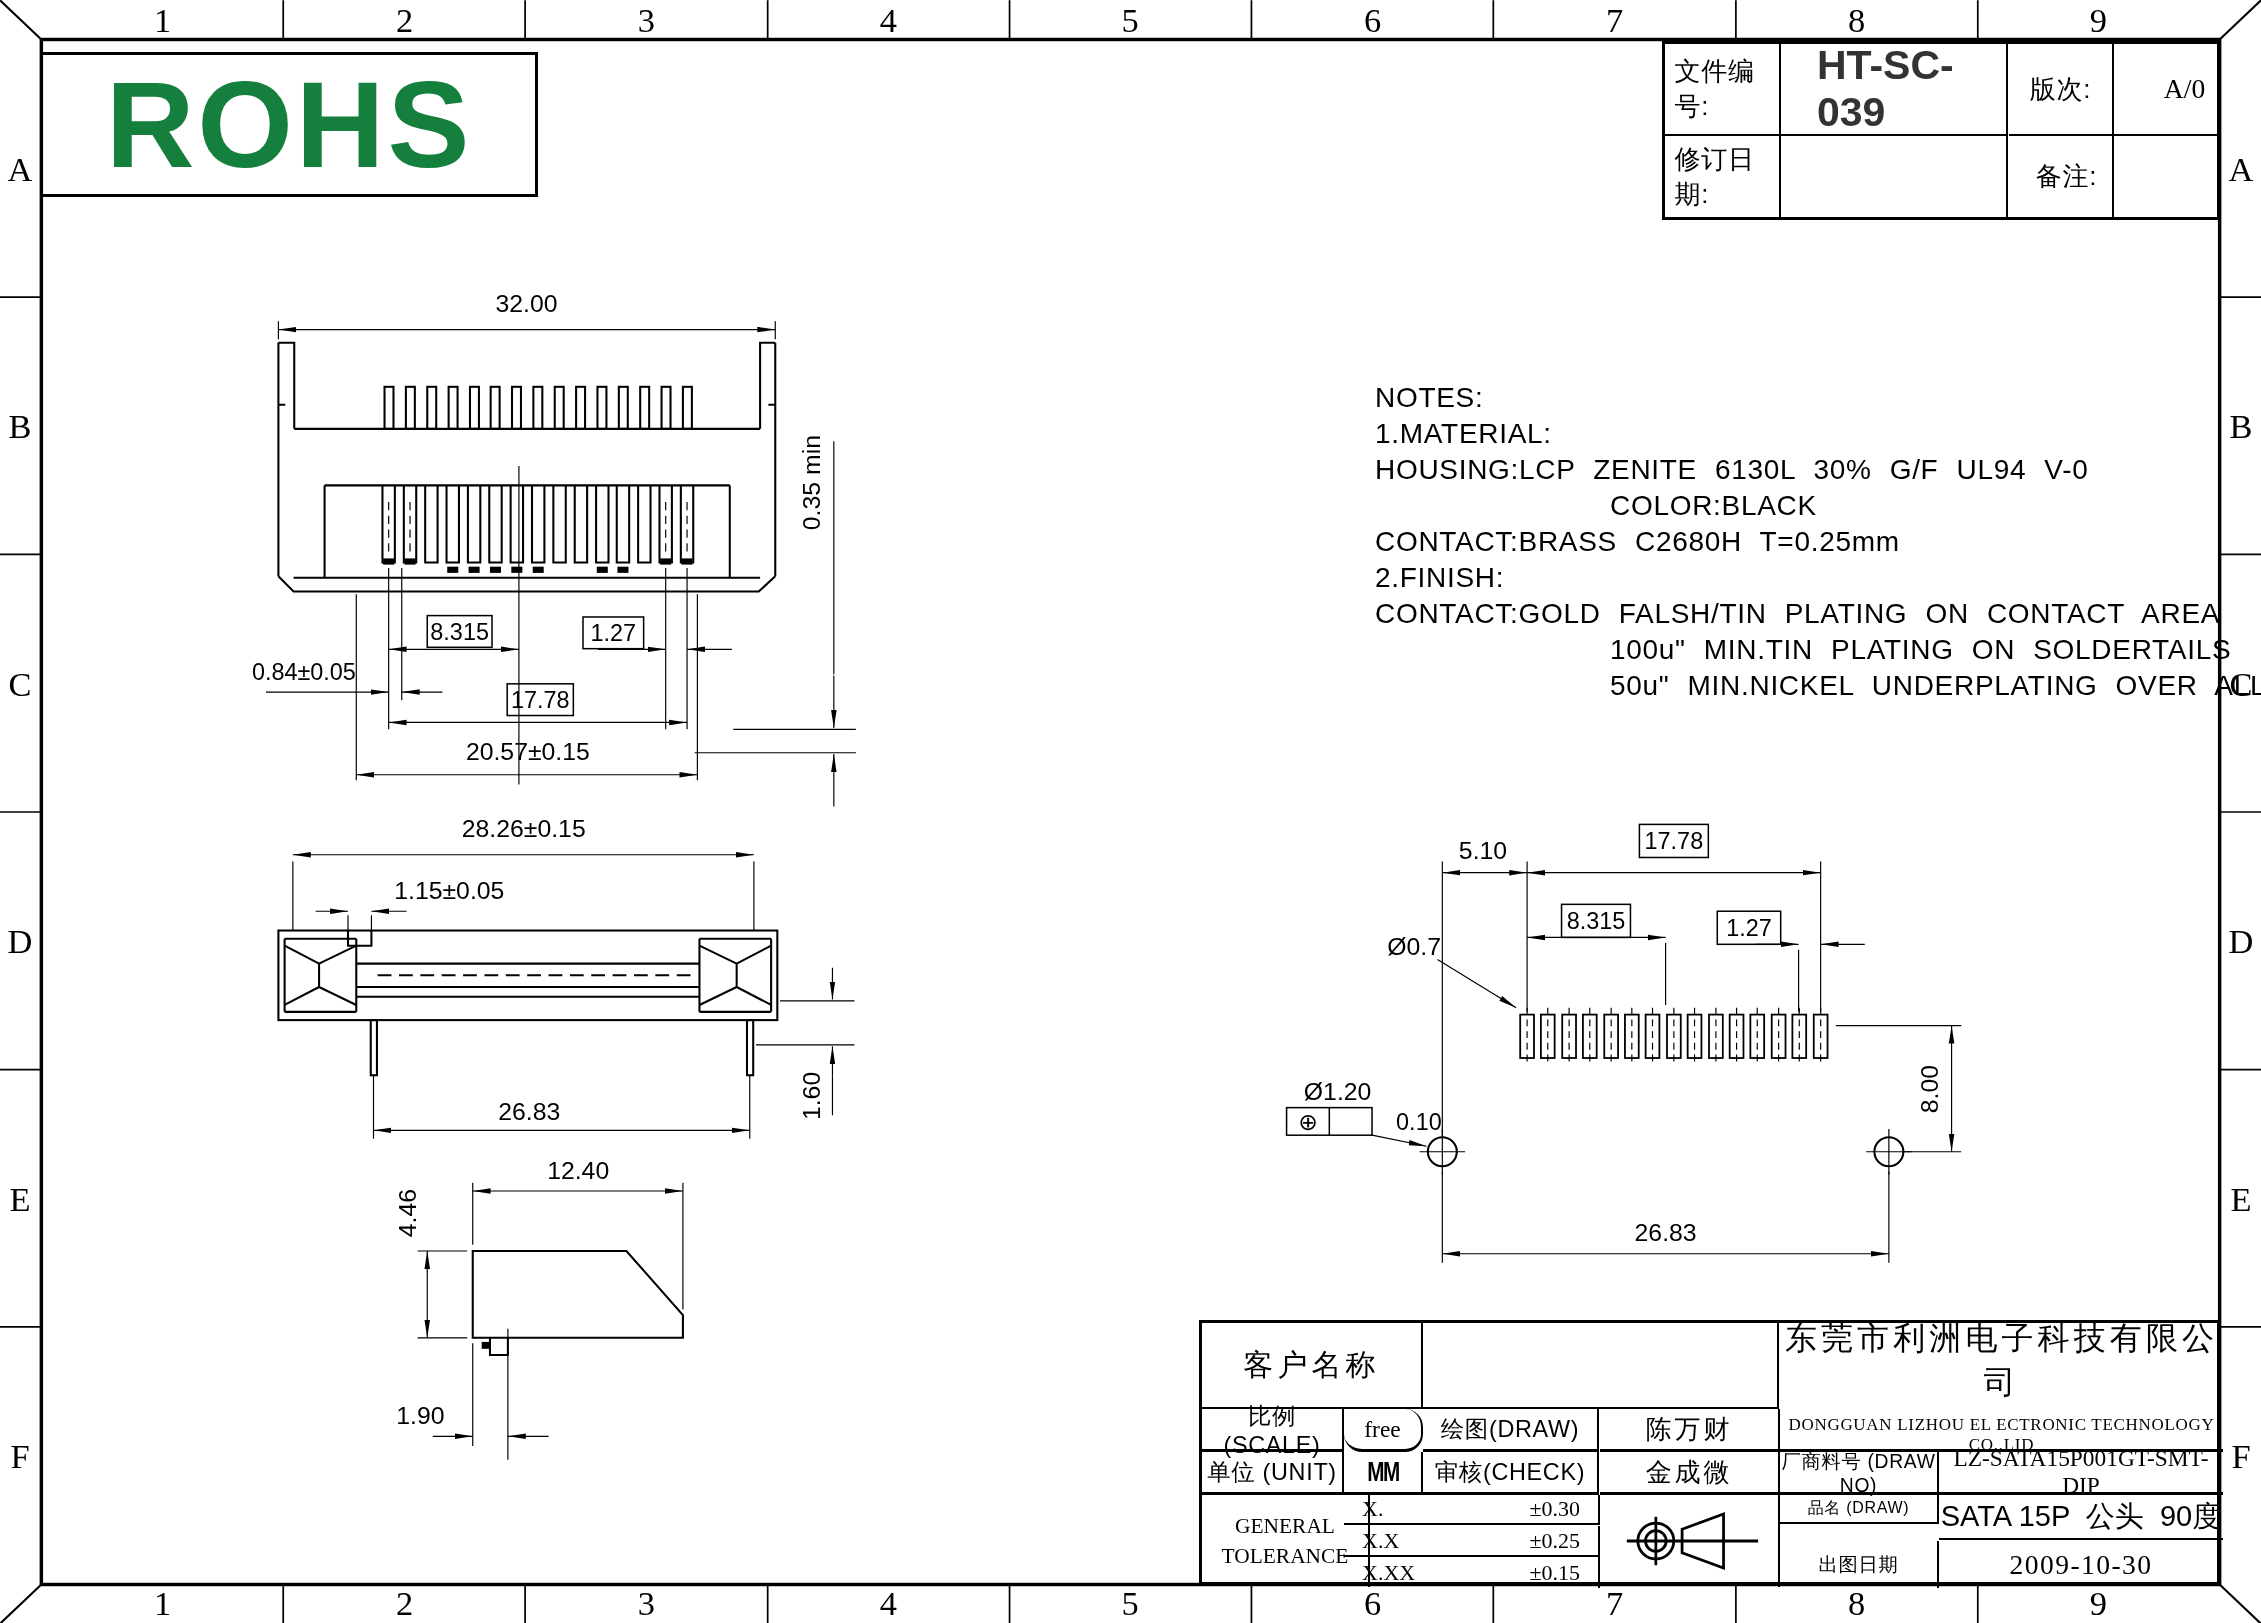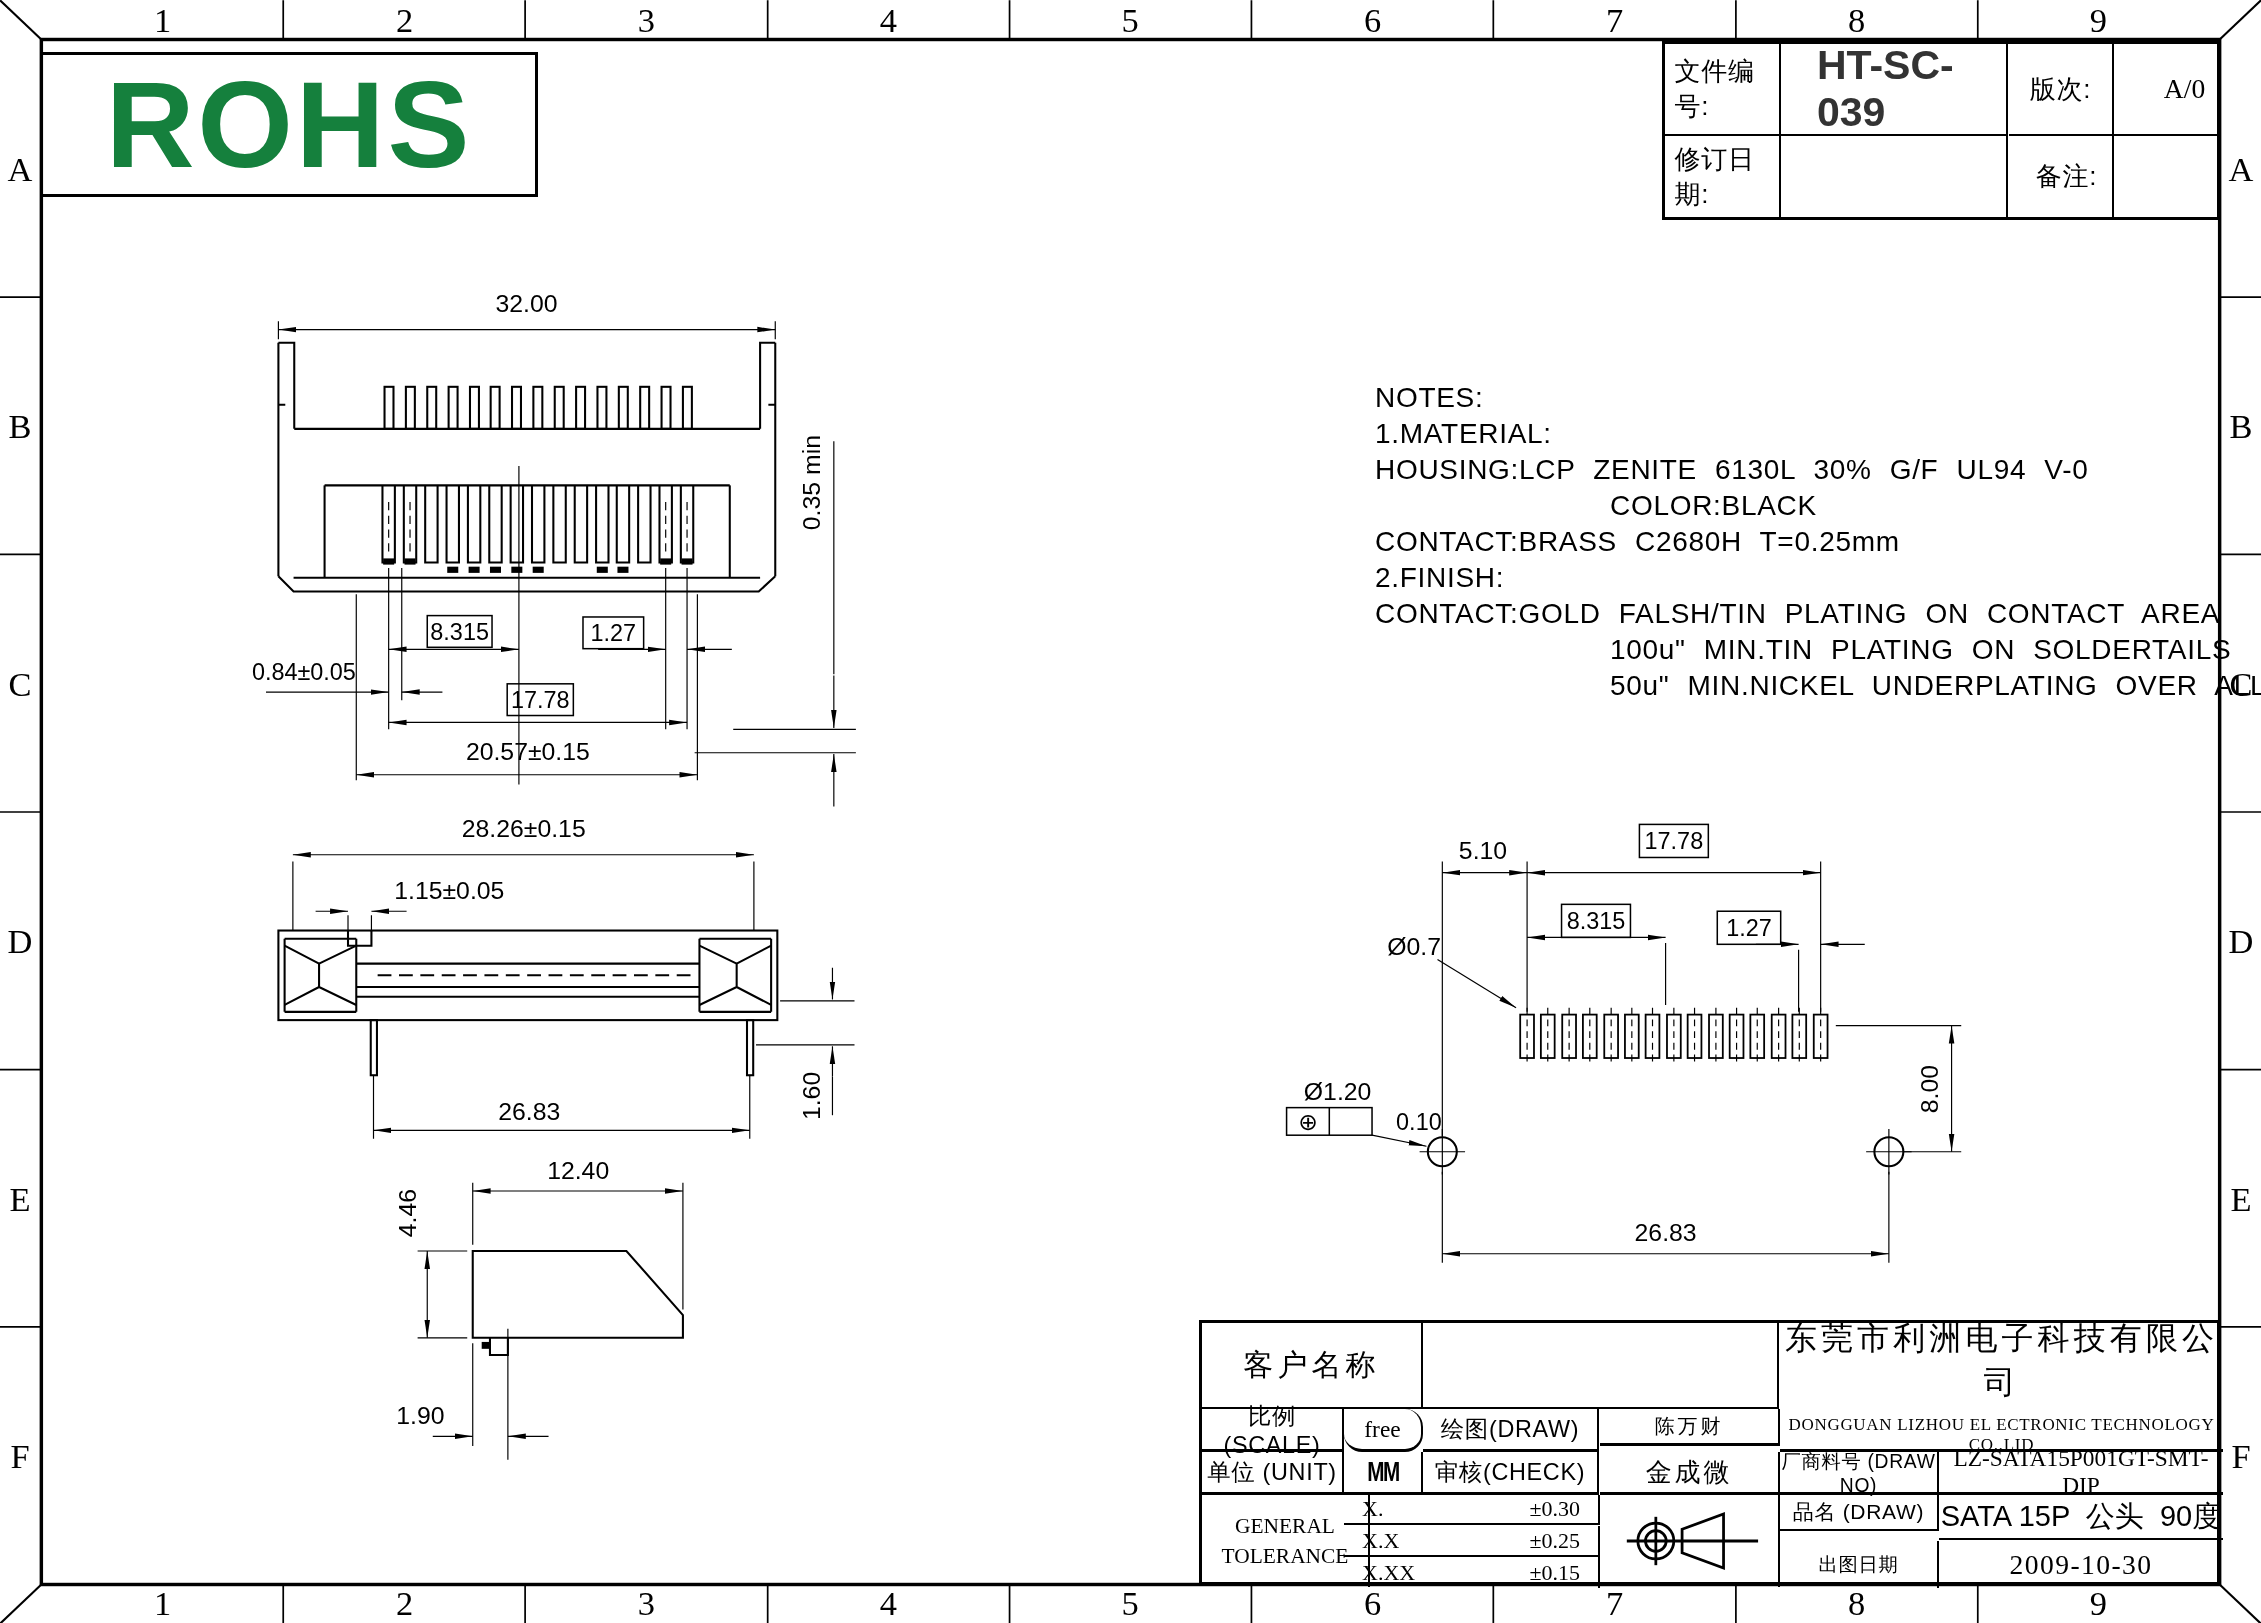--- a/index.html
+++ b/index.html
@@ -360,21 +360,21 @@
   <div class="cell bR bB" style="left:221px;top:0;width:356px;height:86px;"></div>
 
   <div class="cell thickB bB" style="left:578px;top:0;width:443px;height:129px;flex-direction:column;">
     <span class="company-cn">东莞市利洲电子科技有限公司</span>
     <span class="company-en">DONGGUAN LIZHOU EL ECTRONIC TECHNOLOGY CO.,LID</span>
   </div>
 
   <div class="cell cn bR thickB bB" style="left:0;top:86px;width:142px;height:43px;">比例 (SCALE)</div>
   <div class="cell serif bR thickB bB" style="left:142px;top:86px;width:79px;height:43px;font-size:23.4px;border-radius:18px;">free</div>
   <div class="cell cn bR thickB bB" style="left:221px;top:86px;width:176px;height:43px;">绘图(DRAW)</div>
-  <div class="cell cn bR thickB bB" style="left:398px;top:86px;width:180px;height:37px;font-size:20px;letter-spacing:2.8px;">陈万财</div>
+  <div class="cell cn bR thickB bB" style="left:398px;top:86px;width:180px;height:43px;font-size:26px;letter-spacing:2.8px;">陈万财</div>
 
   <div class="cell cn bR thickB bB" style="left:0;top:129px;width:142px;height:43px;">单位 (UNIT)</div>
   <div class="cell bR thickB bB" style="left:142px;top:129px;width:79px;height:43px;">
         <span class="mm">MM</span>
       </div>
   <div class="cell cn bR thickB bB" style="left:221px;top:129px;width:176px;height:43px;">审核(CHECK)</div>
   <div class="cell cn bR thickB bB" style="left:398px;top:129px;width:180px;height:43px;font-size:26px;letter-spacing:2.8px;">金成微</div>
   <div class="cell cn bR thickB bB" style="left:578px;top:129px;width:159px;height:43px;font-size:19.3px;">厂商料号 (DRAW NO)</div>
   <div class="cell serif thickB bB" style="left:737px;top:129px;width:284px;height:43px;font-size:23.4px;">LZ-SATA15P001GT-SMT-DIP</div>
 
@@ -406,20 +406,20 @@
       <g stroke="#000" fill="none" stroke-width="4">
         <circle cx="62" cy="55" r="26"></circle>
         <circle cx="62" cy="55" r="15"></circle>
         <line x1="20" y1="55" x2="210" y2="55"></line>
         <line x1="62" y1="20" x2="62" y2="90"></line>
         <path d="M100,38 L160,16 V94 L100,72 Z"></path>
       </g>
     </svg>
   </div>
 
-  <div class="cell cn bR bB" style="left:578px;top:172px;width:159px;height:36px;font-size:21px;">品名 (DRAW)</div>
+  <div class="cell cn bR bB" style="left:578px;top:172px;width:159px;height:29px;font-size:16px;">品名 (DRAW)</div>
   <div class="cell bB" style="left:737px;top:172px;width:284px;height:45px;font-size:29px;white-space:pre;">SATA 15P  公头  90度</div>
   <div class="cell cn bR" style="left:578px;top:218px;width:159px;height:47px;font-size:19.3px;">出图日期</div>
   <div class="cell serif" style="left:737px;top:218px;width:284px;height:47px;font-size:27.6px;letter-spacing:1.4px;">2009-10-30</div>
 </div>
 
 </div>
 
 
 </body></html>

